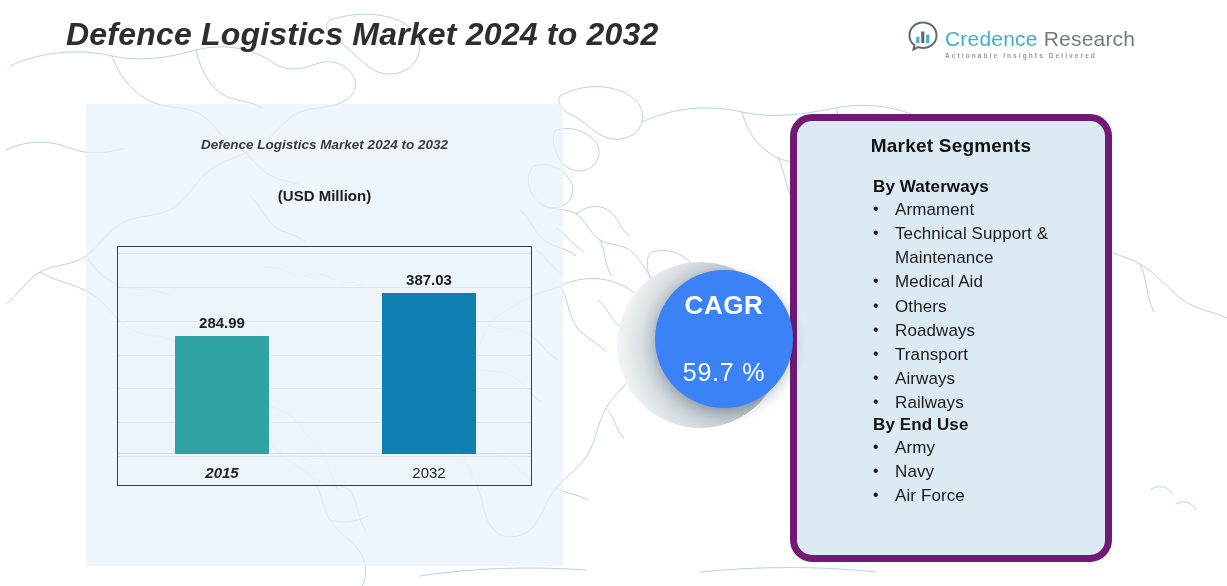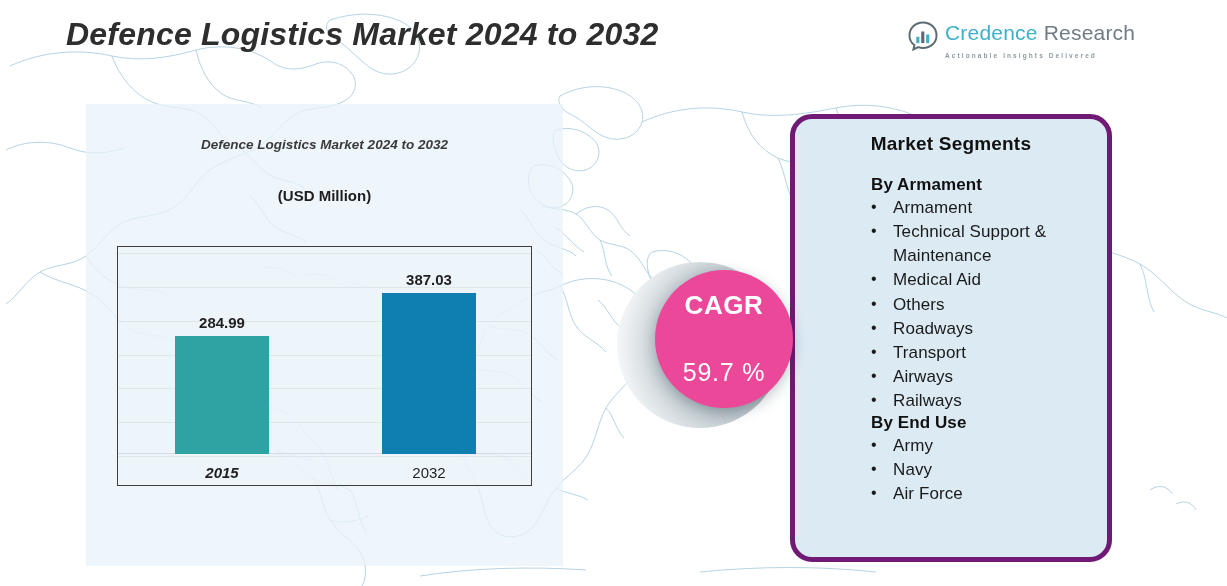--- a/index.html
+++ b/index.html
@@ -51,21 +51,21 @@
 
   #brand-logo {
     position: absolute;
     left: 908px; top: 18px;
     width: 200px; height: 44px;
     display: flex;
     flex-direction: column;
     justify-content: center;
     z-index: 5;
   }
-  .brand-row { display: flex; align-items: flex-start; gap: 7px; }
+  .brand-row { display: flex; align-items: flex-end; gap: 7px; }
   .brand-mark { width: 30px; height: 30px; flex: 0 0 30px; }
   .brand-wordmark {
     font-size: 21px;
     color: #5d6b73;
     white-space: nowrap;
     letter-spacing: 0.2px;
   }
   .brand-wordmark .w1 { color: #3fb0c9; }
   .brand-wordmark .w2 { color: #6f7c85; }
   .brand-tagline {
@@ -196,21 +196,21 @@
     margin-top: 3px;
     line-height: 1.1;
   }
 
   
   #segments-panel {
     position: absolute;
     left: 790px; top: 114px;
     width: 322px; height: 448px;
     background: #dbeaf3;
-    border: 5px solid #701a75;
+    border: 7px solid #701a75;
     border-radius: 22px;
     z-index: 3;
     padding: 14px 18px 10px 18px;
   }
   #segments-title {
     text-align: center;
     font-size: 19px;
     font-weight: bold;
     color: #111;
     margin-bottom: 20px;
@@ -371,31 +371,31 @@
           <div class="cat-label em" style="left: 31px; width: 146px;">2015</div>
           <div class="bar" style="left: 264px; width: 94px; height: 161px; background: rgb(15, 127, 178);"></div>
           <div class="bar-value" style="left: 238px; width: 146px; bottom: 197px;">387.03</div>
           <div class="cat-label" style="left: 238px; width: 146px;">2032</div>
         </div>
     </div>
   </div>
 
   <div id="cagr-badge">
     <div id="cagr-shadow"></div>
-    <div id="cagr-circle" style="background: #ec4899; gap: 36px;">
+    <div id="cagr-circle" style="background: #3b82f6; gap: 36px;">
       <div id="cagr-label">CAGR</div>
       <div id="cagr-value">59.7 %</div>
     </div>
   </div>
 
   <div id="segments-panel">
     <div id="segments-title">Market Segments</div>
     <div id="segments-groups">
         <div class="seg-group">
-          <div class="seg-heading">By Armament</div>
+          <div class="seg-heading">By Waterways</div>
           <div class="seg-item">
             <span class="seg-bullet">•</span>
             <span class="seg-text">Armament</span>
           </div>
           <div class="seg-item">
             <span class="seg-bullet">•</span>
             <span class="seg-text">Technical Support &amp; Maintenance</span>
           </div>
           <div class="seg-item">
             <span class="seg-bullet">•</span>

